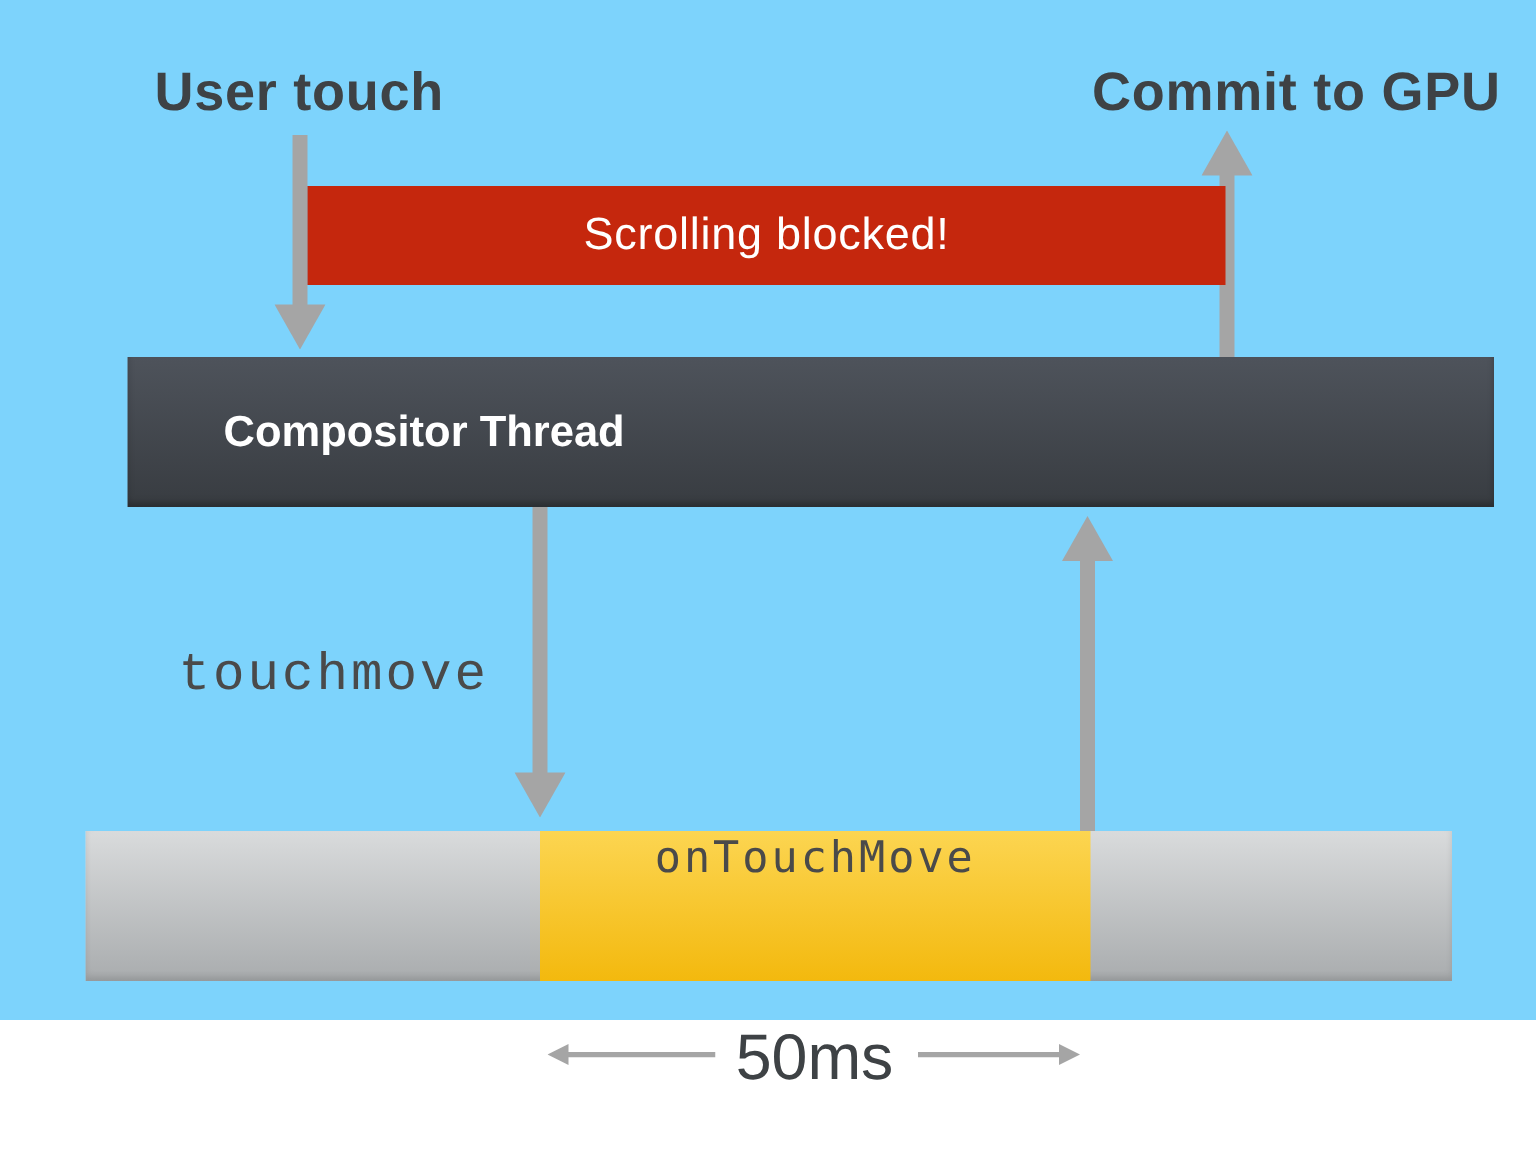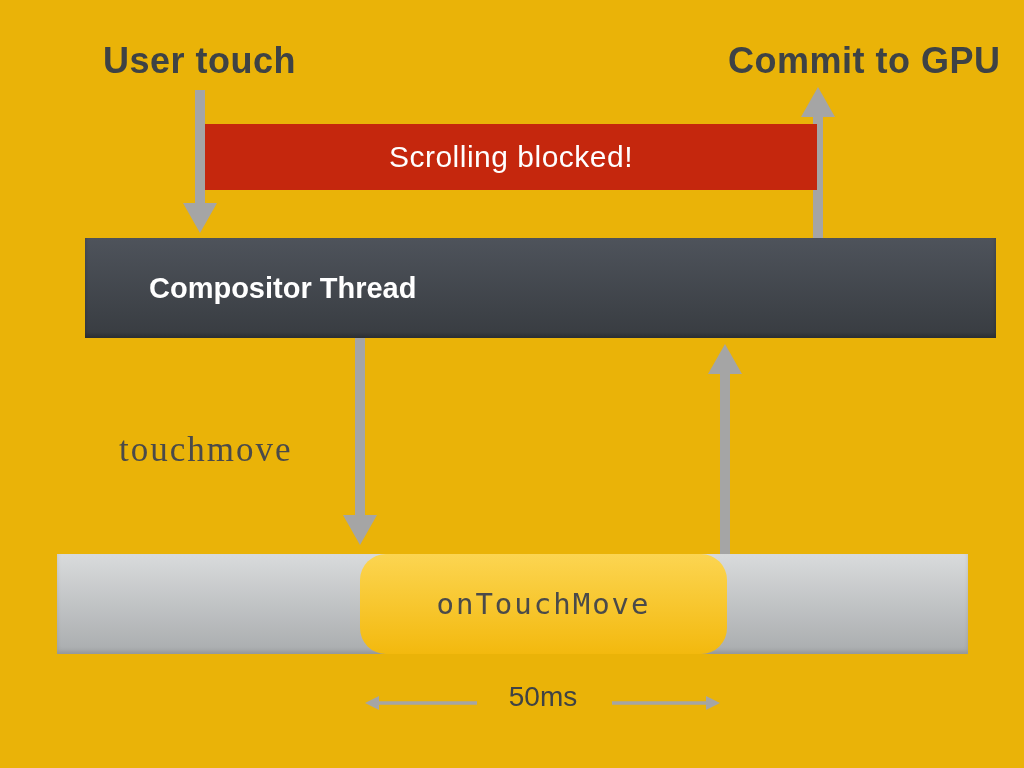--- a/index.html
+++ b/index.html
@@ -2,21 +2,21 @@
 <html style="--blocked_red: #c5270d; --bar_dark_top: #4e535b; --bar_dark_bottom: #383c41; --bar_gray_top: #d9dbdc; --bar_gray_bottom: #a9acae; --handler_top: #fcd551; --handler_bottom: #f3b90e; --arrow_gray: #a5a5a5; --text_dark: #3e4245; --text_code: #4a4a4a; --text_light: #ffffff;"><head>
 <meta charset="utf-8">
 <style>
   html, body { margin: 0; padding: 0; }
   body {
     width: 1024px; height: 768px;
     background: #ffffff;
     font-family: "Liberation Sans", sans-serif;
     overflow: hidden;
   }
-  .canvas { position: relative; width: 1024px; height: 768px; background: #eab308; }
+  .canvas { position: relative; width: 1024px; height: 680px; background: #7dd3fc; }
 
   .title {
     position: absolute;
     font-size: 36px; font-weight: bold;
     color: var(--text_dark, #3e4245);
     letter-spacing: 0.5px;
     white-space: nowrap;
   }
   .title.left  { left: 103px; top: 40px; }
   .title.right { left: 680px; top: 40px; margin-left: 48px; }
@@ -53,46 +53,45 @@
     font-size: 29px; font-weight: bold;
     white-space: nowrap;
   }
   .bar-label.light { color: var(--text_light, #ffffff); }
   .bar-label.dark  { color: var(--text_dark, #3e4245); }
 
   .handler {
     position: absolute;
     left: 303px; top: 0; width: 367px; height: 100px;
     background: linear-gradient(to bottom, var(--handler_top, #fcd551), var(--handler_bottom, #f3b90e));
-    display: flex; align-items: center; justify-content: center;
+    display: flex; align-items: flex-start; justify-content: center;
     z-index: 1;
-    border-radius: 26px;
   }
 
   .code {
     font-family: "DejaVu Sans Mono", monospace;
     color: var(--text_code, #4a4a4a);
   }
   .handler .code { font-size: 29px; letter-spacing: 2px; }
 
   .code-label {
     position: absolute;
     left: 119px; top: 430px;
-    font-family: Liberation Serif, serif;
+    font-family: Liberation Mono, monospace;
     font-size: 35px; letter-spacing: 2px;
     color: var(--text_code, #4a4a4a);
     white-space: nowrap;
     text-align: center;
   }
 
   .duration {
     position: absolute;
     left: 480px; top: 681px; width: 126px;
     text-align: center;
-    font-size: 28px;
+    font-size: 43px;
     color: var(--text_dark, #3e4245);
     white-space: nowrap;
   }
 
   .arrow { position: absolute; }
   .arrow .shaft { stroke: var(--arrow_gray, #a5a5a5); }
   .arrow .head  { fill:   var(--arrow_gray, #a5a5a5); }
   .arrow .shaft.v { stroke-width: 10; }
   .arrow .shaft.h { stroke-width: 3.5; }
 </style>

